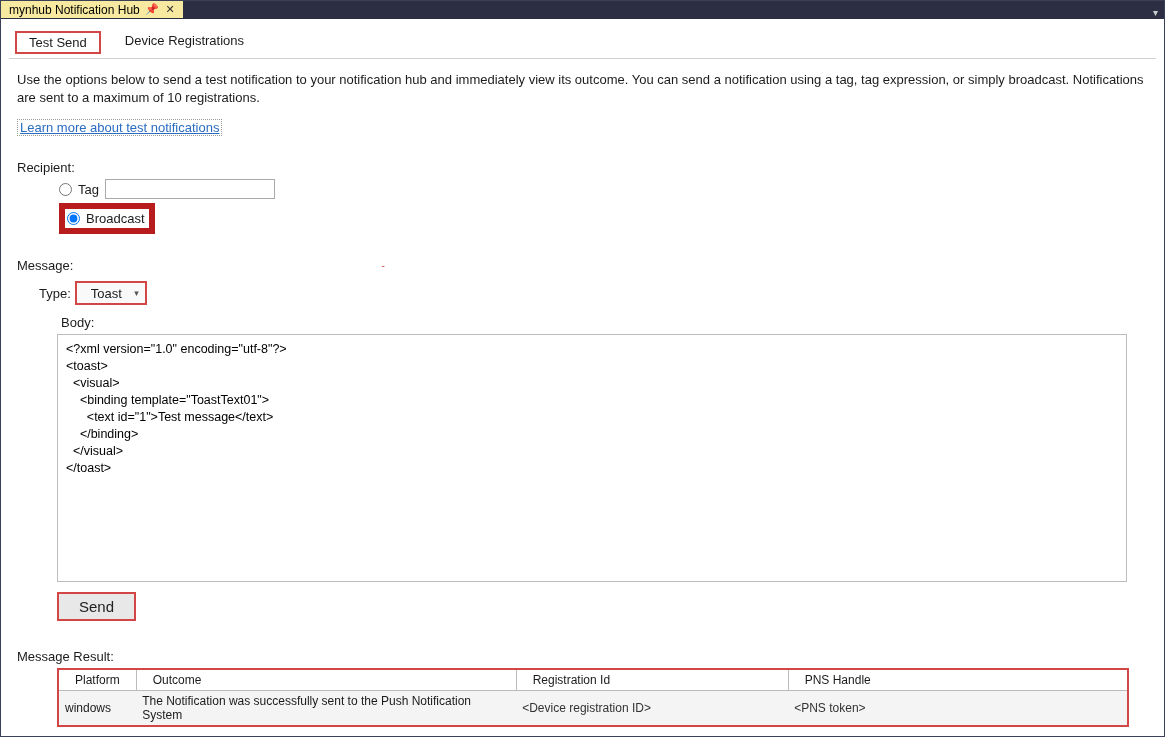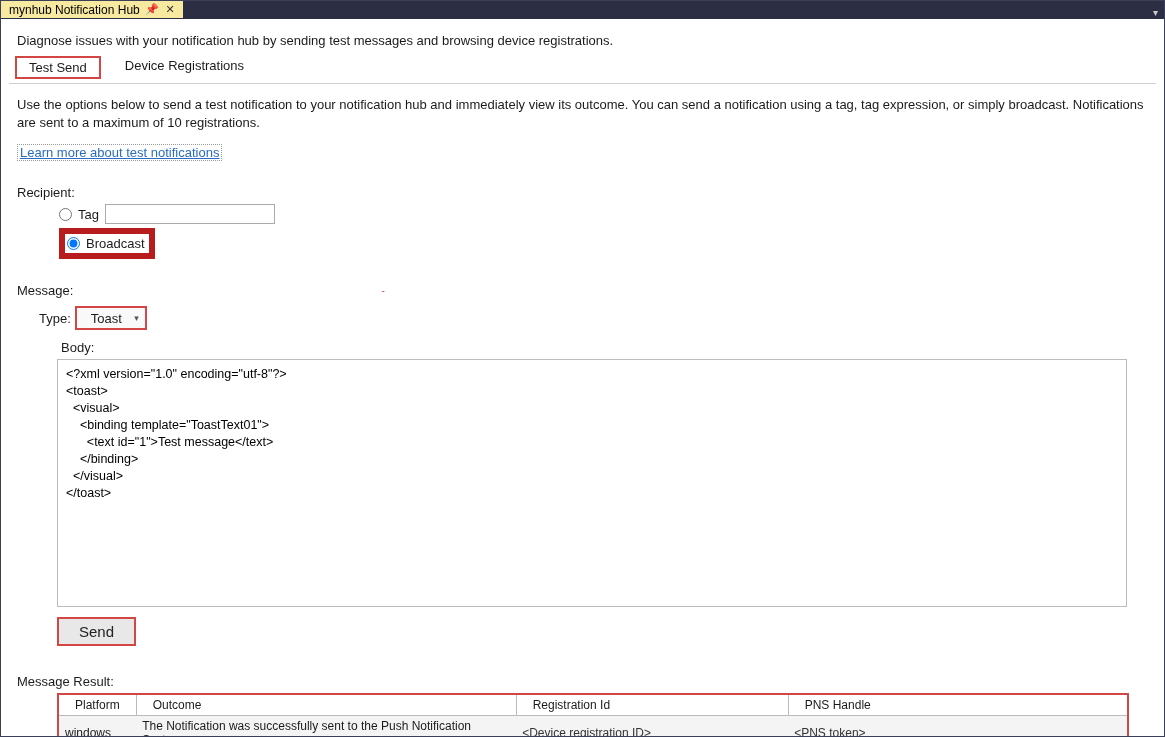--- a/index.html
+++ b/index.html
@@ -147,21 +147,20 @@
 <div class="titlebar">
   <div class="tab">
     <span>mynhub Notification Hub</span>
     <span class="pin">📌</span>
     <span class="close">✕</span>
   </div>
   <span class="dropdown-arrow">▾</span>
 </div>
 
 <div class="content">
-  <div class="header-text">Diagnose issues with your notification hub by sending test messages and browsing device registrations.</div>
 
   <div class="subtabs">
     <div class="subtab active">
       <span>Test Send</span>
     </div>
     <div class="subtab">
       <span>Device Registrations</span>
     </div>
   </div>
 

